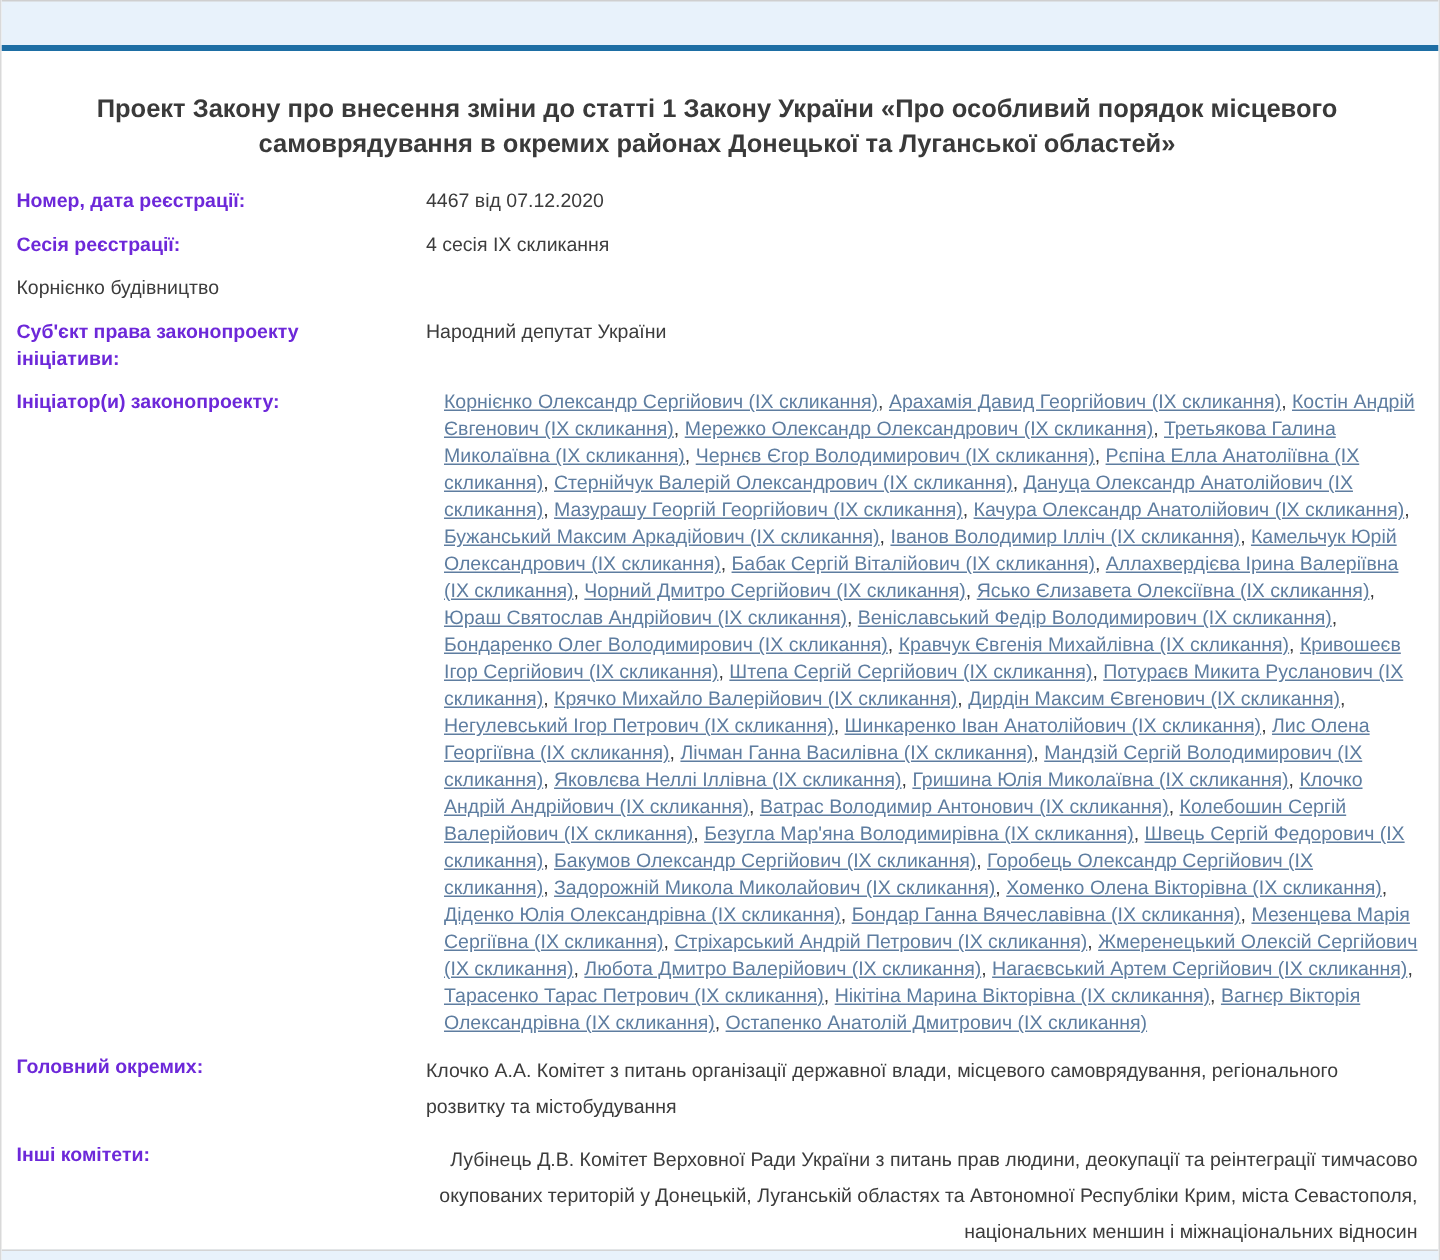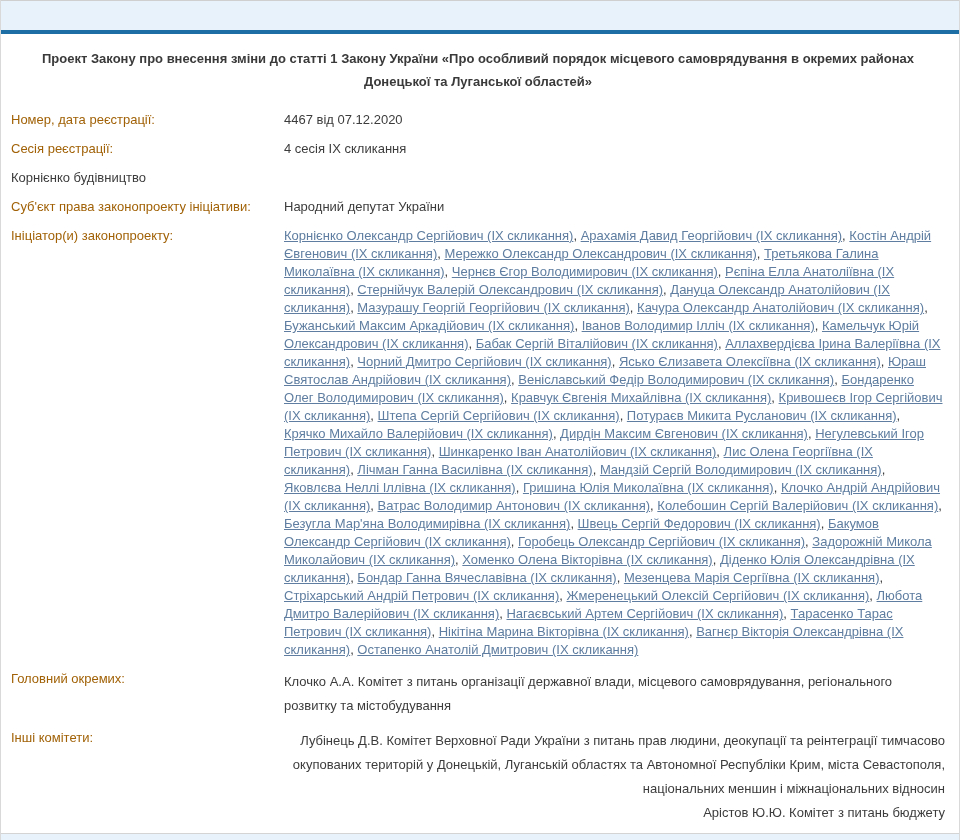--- a/index.html
+++ b/index.html
@@ -25,46 +25,48 @@
   }
   .accent-line {
     height:4px;
     background:#1d6ea4;
   }
   .content {
     padding:13px 14px 0 10px;
   }
   .bill-title {
     font-weight:bold;
-    font-size:13px;
+    font-size:17px;
     line-height:23px;
     color:#3a3a3a;
     text-align:center;
-    margin:0 26px 13px 26px;
+    margin:14px 26px 13px 26px;
   }
   .row {
     display:flex;
     align-items:flex-start;
     padding:5px 0 6px 0;
   }
   .row .label {
     width:273px;
     flex:0 0 273px;
     padding-right:14px;
     line-height:18px;
-    color:#a16207;
+    color:#6d28d9;
+    font-weight:bold;
   }
   .row .value {
     flex:1;
     line-height:18px;
     color:#3c3c3c;
   }
   .value.multiline { line-height:24px; }
   .initiators {
     line-height:21.5px;
+    margin-left:12px;
   }
   .initiators a {
     color:#5e7da0;
     text-decoration:underline;
     cursor:pointer;
   }
   .committee-item { line-height:24px;text-align:right; }
   .bottom-band {
     position:absolute;
     left:0; right:0; bottom:0;

